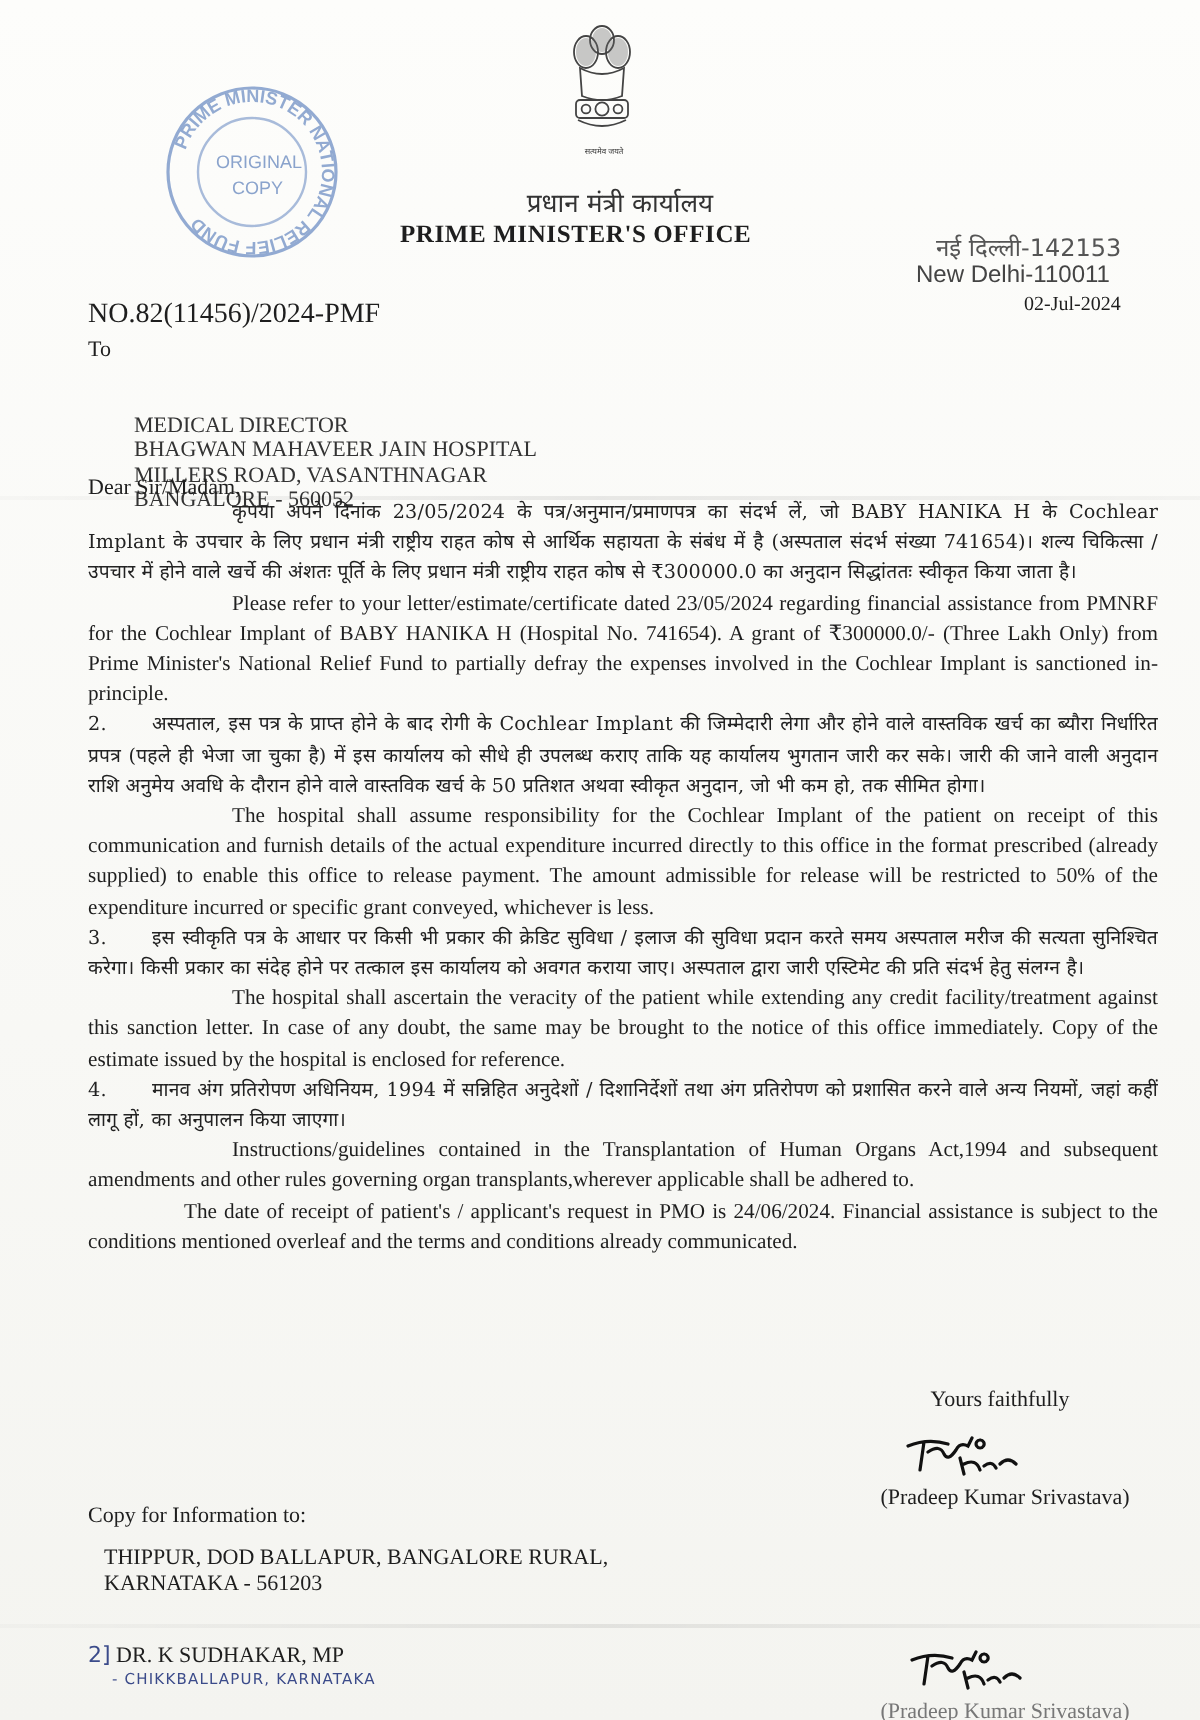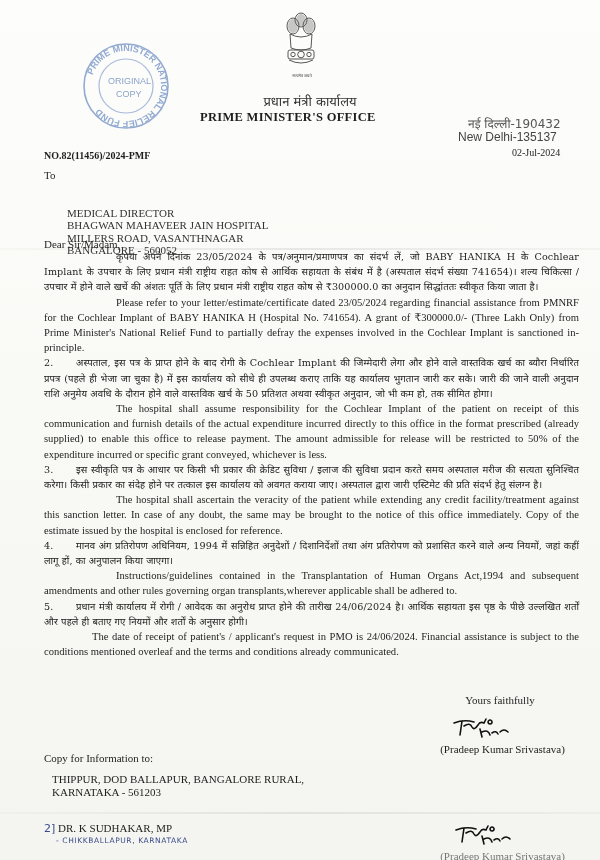--- a/index.html
+++ b/index.html
@@ -14,21 +14,21 @@
   .fold { position: absolute; left: 0; width: 600px; height: 2px; background: linear-gradient(90deg, rgba(0,0,0,0.02), rgba(0,0,0,0.08), rgba(0,0,0,0.03)); }
   .abs { position: absolute; }
   .emblem { left: 284px; top: 10px; width: 34px; height: 60px; }
   .motto { left: 284px; top: 73px; width: 36px; font-size: 4px; text-align: center; color: #333; }
   .hindi-office { left: 220px; top: 92px; width: 180px; text-align: center; font-size: 13px; color: #333; font-family: "DejaVu Serif", serif; }
   .eng-office { left: 200px; top: 110px; width: 220px; text-align: left; font-size: 12.5px; font-weight: bold; letter-spacing: 0.3px; }
   .stamp { left: 80px; top: 40px; width: 92px; height: 92px; }
   .addr-hindi { left: 468px; top: 115px; font-size: 12px; color: #555; font-family: "DejaVu Sans", sans-serif; }
   .addr-eng { left: 458px; top: 130px; font-size: 12px; color: #444; font-family: "Liberation Sans", sans-serif; }
   .date { left: 512px; top: 147px; font-size: 10px; font-weight: normal; }
-  .refno { left: 44px; top: 150px; font-size: 10px; font-weight: bold; }
+  .refno { left: 44px; top: 150px; font-size: 14px; font-weight: normal; }
   .to { left: 44px; top: 169px; font-size: 11px; }
   .recipient { left: 67px; top: 167px; font-size: 11px; line-height: 12.4px; color: #333; margin-top: 40px; }
   .salutation { left: 44px; top: 238px; font-size: 11px; }
   .body { left: 44px; top: 249px; width: 535px; font-size: 10.6px; line-height: 15.2px; text-align: justify; }
   .body p { margin: 0; }
   .hi { font-family: "DejaVu Serif", serif; font-size: 9.6px; letter-spacing: 0.1px; color: #222; }
   .indent { text-indent: 72px; }
   .num { display: inline-block; width: 32px; text-indent: 0; }
   .closing { left: 440px; top: 694px; width: 120px; text-align: center; font-size: 11px; }
   .sig { width: 70px; height: 28px; }
@@ -81,22 +81,22 @@
       <ellipse cx="17" cy="10" rx="5" ry="6"></ellipse>
       <ellipse cx="9" cy="16" rx="5" ry="7"></ellipse>
       <ellipse cx="25" cy="16" rx="5" ry="7"></ellipse>
     </g>
   </svg>
   <div class="abs motto">सत्यमेव जयते</div>
 
   <div class="abs hindi-office">प्रधान मंत्री कार्यालय</div>
   <div class="abs eng-office">PRIME MINISTER'S OFFICE</div>
 
-  <div class="abs addr-hindi">नई दिल्ली-190432</div>
-  <div class="abs addr-eng">New Delhi-135137</div>
+  <div class="abs addr-hindi">नई दिल्ली-142153</div>
+  <div class="abs addr-eng">New Delhi-110011</div>
   <div class="abs date">02-Jul-2024</div>
   <div class="abs refno">NO.82(11456)/2024-PMF</div>
 
   <div class="abs to">To</div>
   <div class="abs recipient">
     <div>MEDICAL DIRECTOR</div>
     <div>BHAGWAN MAHAVEER JAIN HOSPITAL</div>
     <div>MILLERS ROAD, VASANTHNAGAR</div>
     <div>BANGALORE - 560052</div>
   </div>
@@ -109,21 +109,20 @@
 
     <p class="hi"><span class="num">2.</span><span>अस्पताल, इस पत्र के प्राप्त होने के बाद रोगी के Cochlear Implant की जिम्मेदारी लेगा और होने वाले वास्तविक खर्च का ब्यौरा निर्धारित प्रपत्र (पहले ही भेजा जा चुका है) में इस कार्यालय को सीधे ही उपलब्ध कराए ताकि यह कार्यालय भुगतान जारी कर सके। जारी की जाने वाली अनुदान राशि अनुमेय अवधि के दौरान होने वाले वास्तविक खर्च के 50 प्रतिशत अथवा स्वीकृत अनुदान, जो भी कम हो, तक सीमित होगा।</span></p>
     <p class="indent">The hospital shall assume responsibility for the Cochlear Implant of the patient on receipt of this communication and furnish details of the actual expenditure incurred directly to this office in the format prescribed (already supplied) to enable this office to release payment. The amount admissible for release will be restricted to 50% of the expenditure incurred or specific grant conveyed, whichever is less.</p>
 
     <p class="hi"><span class="num">3.</span><span>इस स्वीकृति पत्र के आधार पर किसी भी प्रकार की क्रेडिट सुविधा / इलाज की सुविधा प्रदान करते समय अस्पताल मरीज की सत्यता सुनिश्चित करेगा। किसी प्रकार का संदेह होने पर तत्काल इस कार्यालय को अवगत कराया जाए। अस्पताल द्वारा जारी एस्टिमेट की प्रति संदर्भ हेतु संलग्न है।</span></p>
     <p class="indent">The hospital shall ascertain the veracity of the patient while extending any credit facility/treatment against this sanction letter. In case of any doubt, the same may be brought to the notice of this office immediately. Copy of the estimate issued by the hospital is enclosed for reference.</p>
 
     <p class="hi"><span class="num">4.</span><span>मानव अंग प्रतिरोपण अधिनियम, 1994 में सन्निहित अनुदेशों / दिशानिर्देशों तथा अंग प्रतिरोपण को प्रशासित करने वाले अन्य नियमों, जहां कहीं लागू हों, का अनुपालन किया जाएगा।</span></p>
     <p class="indent">Instructions/guidelines contained in the Transplantation of Human Organs Act,1994 and subsequent amendments and other rules governing organ transplants,wherever applicable shall be adhered to.</p>
 
-    <p class="hi"><span class="num">5.</span><span>प्रधान मंत्री कार्यालय में रोगी / आवेदक का अनुरोध प्राप्त होने की तारीख 24/06/2024 है। आर्थिक सहायता इस पृष्ठ के पीछे उल्लखित शर्तों और पहले ही बताए गए नियमों और शर्तों के अनुसार होगी।</span></p>
     <p class="indent" style="text-indent:48px">The date of receipt of patient's / applicant's request in PMO is 24/06/2024. Financial assistance is subject to the conditions mentioned overleaf and the terms and conditions already communicated.</p>
   </div>
 
   <div class="abs closing">Yours faithfully</div>
 
   <svg class="abs sig sig1" viewBox="0 0 70 28">
     <path d="M4 10 Q14 6 24 9 M12 8 L10 22 M14 13 Q20 9 22 14 Q24 18 28 12 Q30 8 34 10 L36 6 M40 7 a2 2 0 1 0 0.1 0 M30 16 L32 24 M32 19 Q38 16 40 22 M42 20 Q46 17 48 21 M50 19 Q54 15 58 19" fill="none" stroke="#111" stroke-width="1.6" stroke-linecap="round"></path>
   </svg>
 
   <div class="abs signame">

